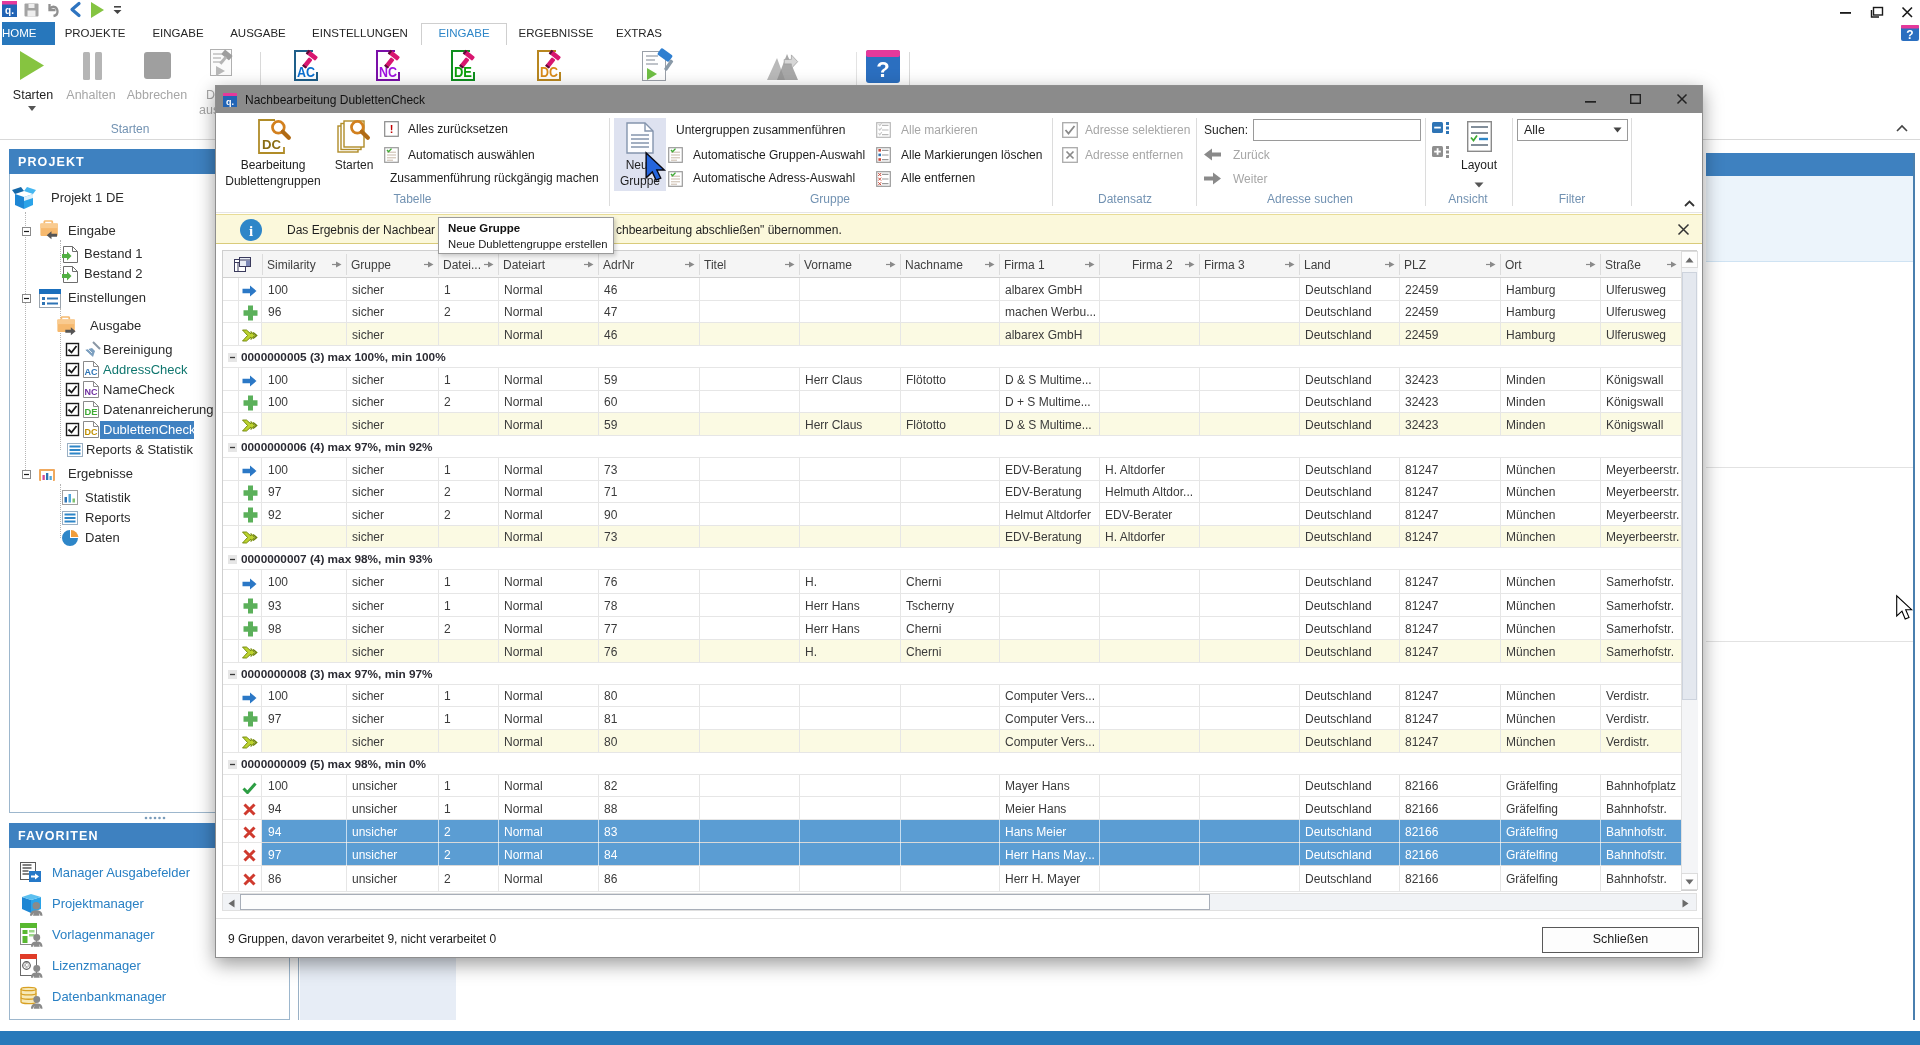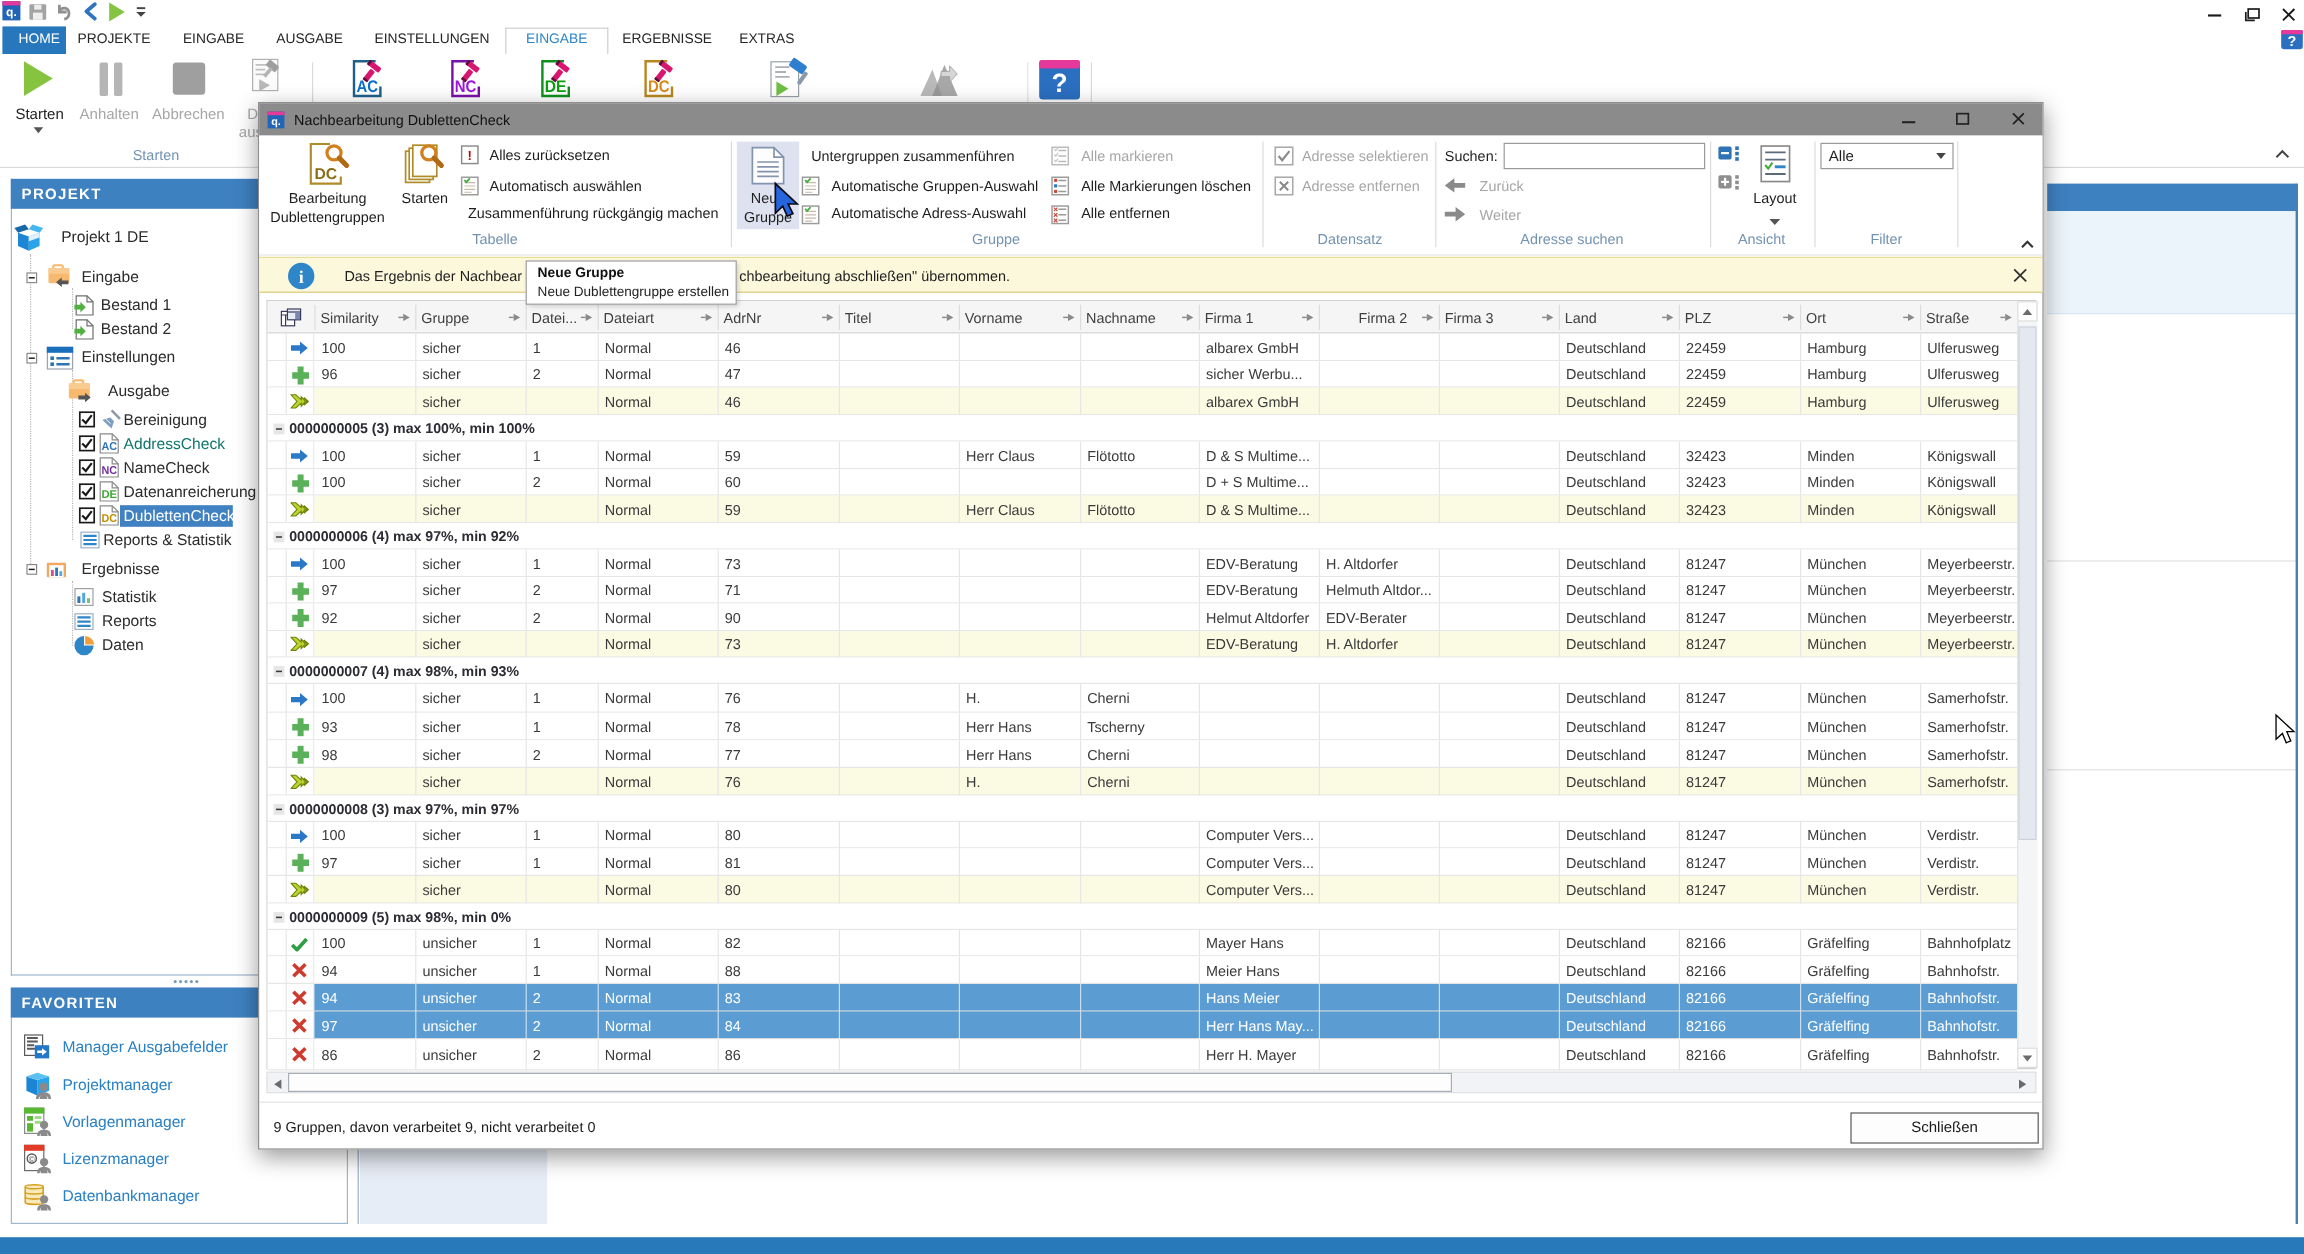--- a/index.html
+++ b/index.html
@@ -36,21 +36,21 @@
   </svg>
 <svg class="abs" style="left:1871px;top:7px" width="12" height="11" viewBox="0 0 12 11">
     <rect x="2.5" y="0.5" width="9" height="7.5" fill="none" stroke="#1a1a1a" stroke-width="1.4"></rect>
     <path d="M0.5 3 L0.5 10 L8 10" fill="none" stroke="#1a1a1a" stroke-width="1.4"></path>
   </svg>
 <svg class="abs" style="left:1902px;top:7px" width="11" height="11" viewBox="0 0 11 11">
     <path d="M0.5 0.5 L10 10 M10 0.5 L0.5 10" stroke="#1a1a1a" stroke-width="1.6"></path>
   </svg>
 <div class="abs" style="left:0px;top:22px;width:1920px;height:23px;background:#fff;"></div>
 <div class="abs" style="left:2px;top:22px;width:53px;height:23px;background:#2777bc;"></div>
-<div class="txt" style="left:2px;top:21.5px;width:48px;text-align:right;font-size:11.5px;line-height:23.0px;color:#fff;font-weight:normal;">HOME</div>
+<div class="txt" style="left:2px;top:21.5px;width:48px;text-align:left;font-size:11.5px;line-height:23.0px;color:#fff;font-weight:normal;">HOME</div>
 <div class="txt" style="left:15px;top:21.5px;width:160px;text-align:center;font-size:11.5px;line-height:23.0px;color:#262626;font-weight:normal;">PROJEKTE</div>
 <div class="txt" style="left:98px;top:21.5px;width:160px;text-align:center;font-size:11.5px;line-height:23.0px;color:#262626;font-weight:normal;">EINGABE</div>
 <div class="txt" style="left:178px;top:21.5px;width:160px;text-align:center;font-size:11.5px;line-height:23.0px;color:#262626;font-weight:normal;">AUSGABE</div>
 <div class="txt" style="left:280px;top:21.5px;width:160px;text-align:center;font-size:11.5px;line-height:23.0px;color:#262626;font-weight:normal;">EINSTELLUNGEN</div>
 <div class="txt" style="left:476px;top:21.5px;width:160px;text-align:center;font-size:11.5px;line-height:23.0px;color:#262626;font-weight:normal;">ERGEBNISSE</div>
 <div class="txt" style="left:559px;top:21.5px;width:160px;text-align:center;font-size:11.5px;line-height:23.0px;color:#262626;font-weight:normal;">EXTRAS</div>
 <div class="abs" style="left:421px;top:23px;width:86px;height:22px;background:#fff;border:1px solid #cfcfcf;border-bottom:none;"></div>
 <div class="txt" style="left:421px;top:21.5px;width:86px;text-align:center;font-size:11.5px;line-height:23.0px;color:#2e86c8;font-weight:normal;">EINGABE</div>
 <svg class="abs" style="left:1901px;top:25px" width="18" height="16" viewBox="0 0 18 16">
     <rect width="18" height="16" rx="2" fill="#2b6fc0"></rect>
@@ -702,21 +702,21 @@
 <div class="abs" style="left:1277px;top:50px;width:1px;height:22px;background:#e6e6e6;"></div>
 <div class="abs" style="left:1377px;top:50px;width:1px;height:22px;background:#e6e6e6;"></div>
 <div class="abs" style="left:20px;top:54px;width:14px;height:14px;"><svg width="15" height="16" viewBox="0 0 15 16">
         <path d="M5 0.5 h5 v4.8 h4.5 v5.4 h-4.5 v4.8 h-5 v-4.8 h-4.5 v-5.4 h4.5 Z" fill="#5bb05a"></path>
       </svg></div>
 <div class="txt" style="left:45px;top:49.0px;font-size:12px;line-height:24px;color:#3a3a3a;">96</div>
 <div class="txt" style="left:129px;top:49.0px;font-size:12px;line-height:24px;color:#3a3a3a;">sicher</div>
 <div class="txt" style="left:221px;top:49.0px;font-size:12px;line-height:24px;color:#3a3a3a;">2</div>
 <div class="txt" style="left:281px;top:49.0px;font-size:12px;line-height:24px;color:#3a3a3a;">Normal</div>
 <div class="txt" style="left:381px;top:49.0px;font-size:12px;line-height:24px;color:#3a3a3a;">47</div>
-<div class="txt" style="left:782px;top:49.0px;font-size:12px;line-height:24px;color:#3a3a3a;">sicher Werbu...</div>
+<div class="txt" style="left:782px;top:49.0px;font-size:12px;line-height:24px;color:#3a3a3a;">machen Werbu...</div>
 <div class="txt" style="left:1082px;top:49.0px;font-size:12px;line-height:24px;color:#3a3a3a;">Deutschland</div>
 <div class="txt" style="left:1182px;top:49.0px;font-size:12px;line-height:24px;color:#3a3a3a;">22459</div>
 <div class="txt" style="left:1283px;top:49.0px;font-size:12px;line-height:24px;color:#3a3a3a;">Hamburg</div>
 <div class="txt" style="left:1383px;top:49.0px;font-size:12px;line-height:24px;color:#3a3a3a;">Ulferusweg</div>
 <div class="abs" style="left:0;top:72px;width:15px;height:23px;background:#fff;border-bottom:1px solid #e6e6e6;"></div>
 <div class="abs" style="left:15px;top:72px;width:24px;height:23px;background:#fff;border-bottom:1px solid #e6e6e6;border-left:1px solid #e6e6e6;border-right:1px solid #e6e6e6;"></div>
 <div class="abs" style="left:39px;top:72px;width:1419px;height:23px;background:#fbfae3;border-bottom:1px solid #e6e6e6;"></div>
 <div class="abs" style="left:123px;top:72px;width:1px;height:23px;background:#e6e6e6;"></div>
 <div class="abs" style="left:215px;top:72px;width:1px;height:23px;background:#e6e6e6;"></div>
 <div class="abs" style="left:275px;top:72px;width:1px;height:23px;background:#e6e6e6;"></div>

